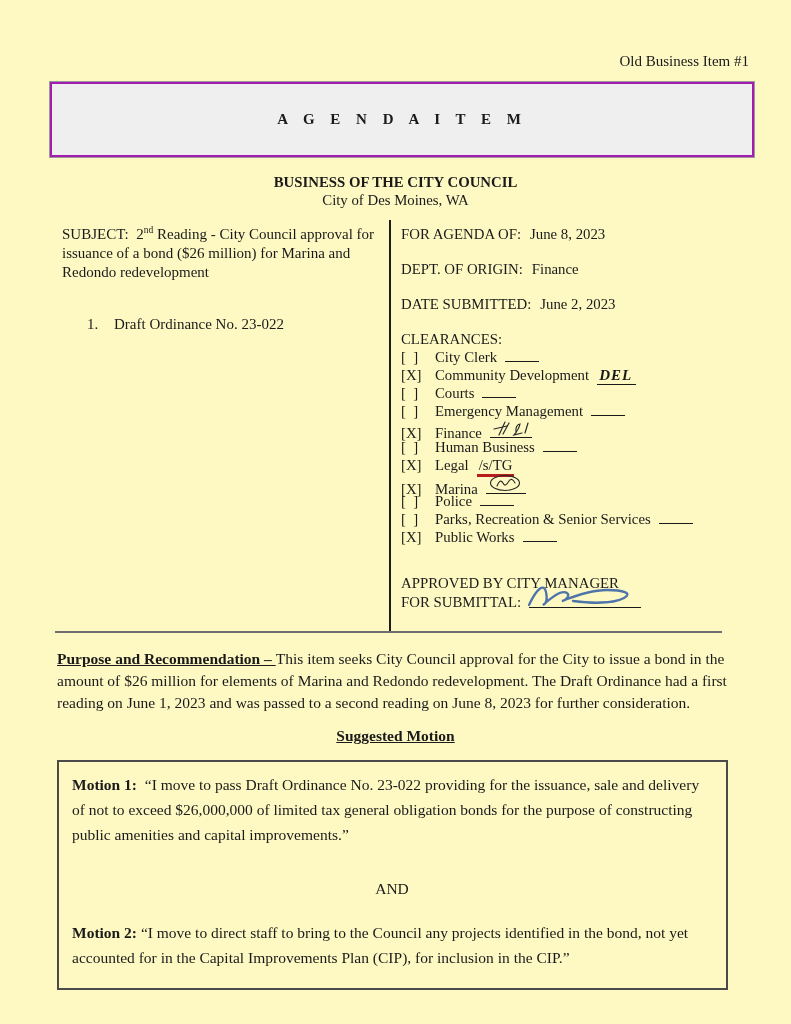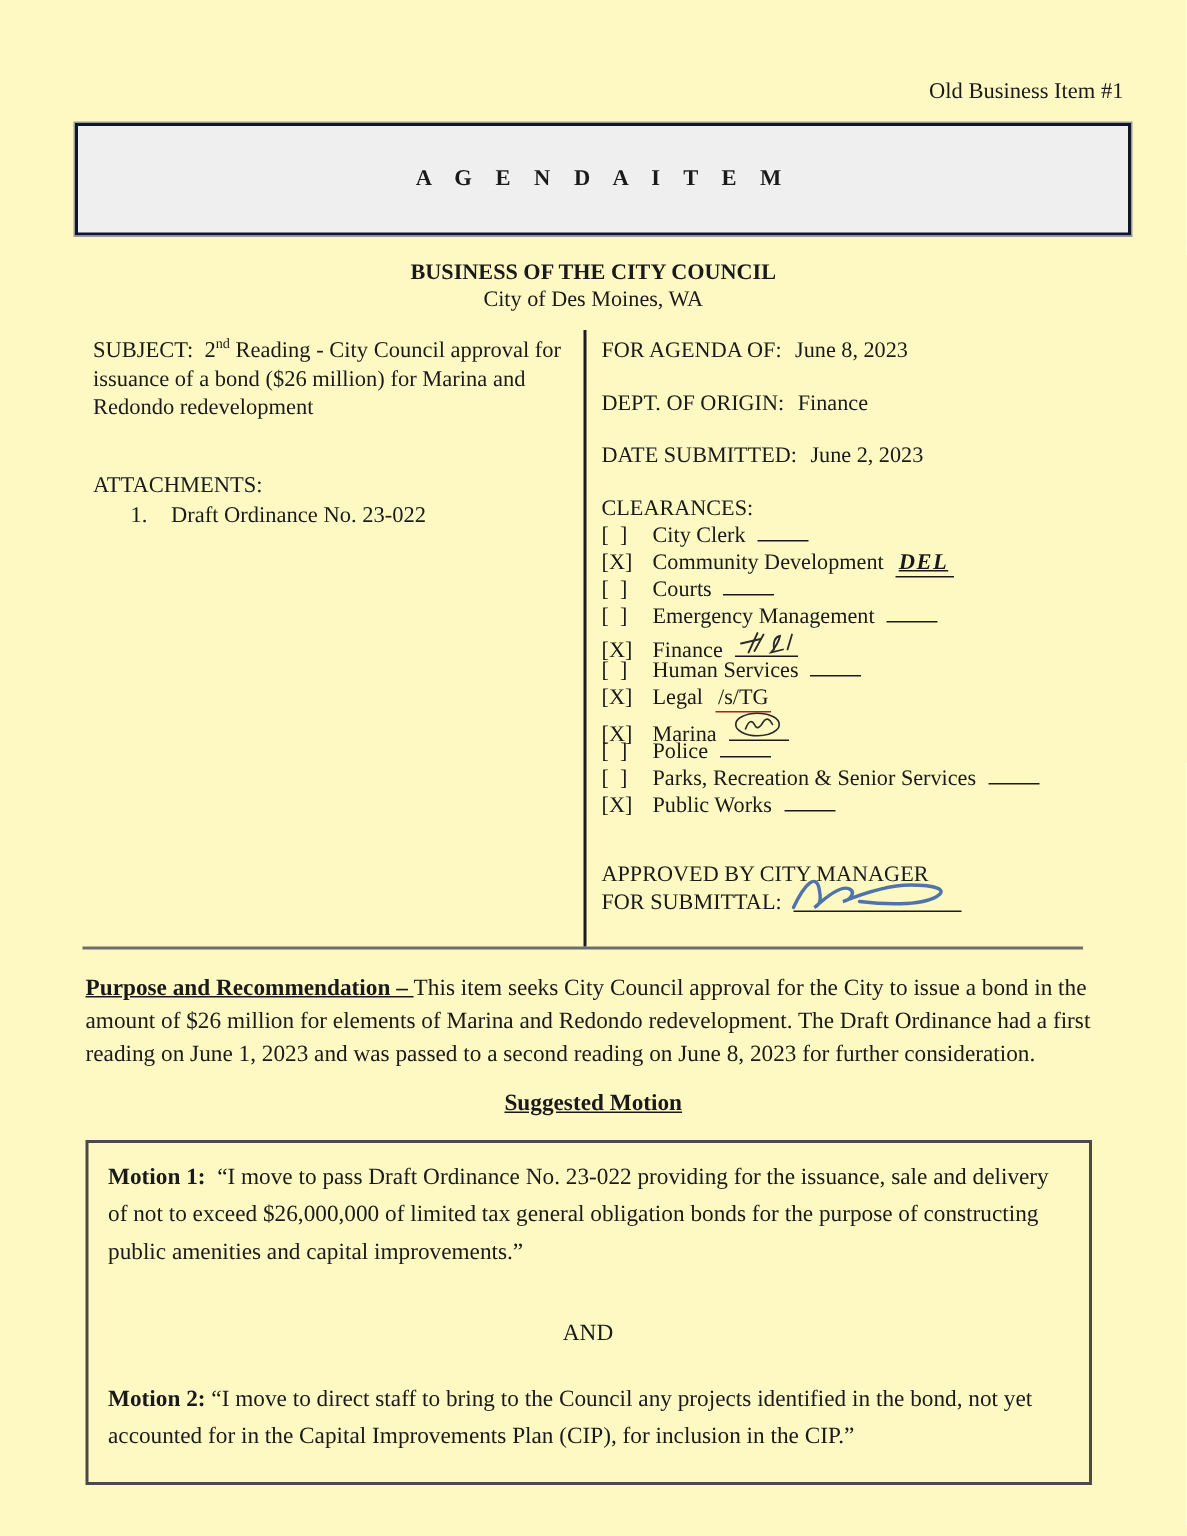--- a/index.html
+++ b/index.html
@@ -16,21 +16,21 @@
   .corner {
     text-align: right;
     padding: 53px 42px 0 0;
     font-size: 15px;
     line-height: 16px;
   }
   .banner {
     margin: 13px 37px 0 50px;
     height: 75px;
     background: #efefef;
-    border: 2px solid #0f172a;
+    border: 2px solid #a21caf;
     outline: 1px solid #9a9a9a;
     display: flex;
     align-items: center;
     justify-content: center;
   }
   .banner-title {
     font-weight: bold;
     font-size: 15px;
     letter-spacing: 6px;
   }
@@ -72,23 +72,22 @@
     border-bottom: 1.2px solid #1a1a1a;
     height: 13px;
   }
   .sig-hand {
     font-style: italic;
     font-weight: 600;
     letter-spacing: 1px;
     border-bottom: 1.2px solid #1a1a1a;
     padding: 0 4px 0 2px;
     font-size: 15px;
-    text-decoration: underline;
-  }
-  .sig-typed { border-bottom: 1px solid #b91c1c; padding: 0 2px; font-family: Liberation Serif, serif; }
+  }
+  .sig-typed { border-bottom: 3px solid #b91c1c; padding: 0 2px; font-family: Liberation Serif, serif; }
   .sig-ink { border-bottom: 1.2px solid #1a1a1a; padding: 0 2px; line-height: 0; }
   .sig-ink svg { display: block; }
   .approved { margin-top: 28px; line-height: 18.5px; }
   .submit-line { display: flex; align-items: center; }
   .sig-area {
     position: relative;
     display: inline-block;
     width: 112px;
     border-bottom: 1.2px solid #1a1a1a;
     height: 13px;
@@ -135,21 +134,20 @@
 
   <div class="org-head">
     <div class="org-title">BUSINESS OF THE CITY COUNCIL</div>
     <div class="org-subtitle">City of Des Moines, WA</div>
   </div>
 
   <div class="info">
     <div class="cell-left">
       <p class="pre"><span>SUBJECT:</span><span class="pre">  </span><span>2</span><sup>nd</sup><span class="pre"> Reading - City Council approval for issuance of a bond ($26 million) for Marina and Redondo redevelopment</span></p>
       <div class="attachments">
-        <div>ATTACHMENTS:</div>
         <div class="att-row">
           <span class="att-num">1.</span>
           <span>Draft Ordinance No. 23-022</span>
         </div>
       </div>
     </div>
 
     <div class="cell-right">
       <div class="field">
         <span>FOR AGENDA OF:</span><span class="field-value">June 8, 2023</span>
@@ -208,21 +206,21 @@
         <path d="M24 13 Q23 5 28 4 Q27 9 22 15 L30 13"></path>
         <path d="M33 13 L36 3"></path>
       </g>
     </svg>
   </span>
 </span>
   </div>
 
   <div class="clr-row">
     <span class="clr-box">[  ]</span>
-    <span class="clr-name">Human Services</span>
+    <span class="clr-name">Human Business</span>
     <span class="clr-sig">
               <span class="ul-blank"></span>
             </span>
   </div>
 
   <div class="clr-row">
     <span class="clr-box">[X]</span>
     <span class="clr-name">Legal</span>
     <span class="clr-sig">
               <span class="sig-typed">/s/TG</span>

